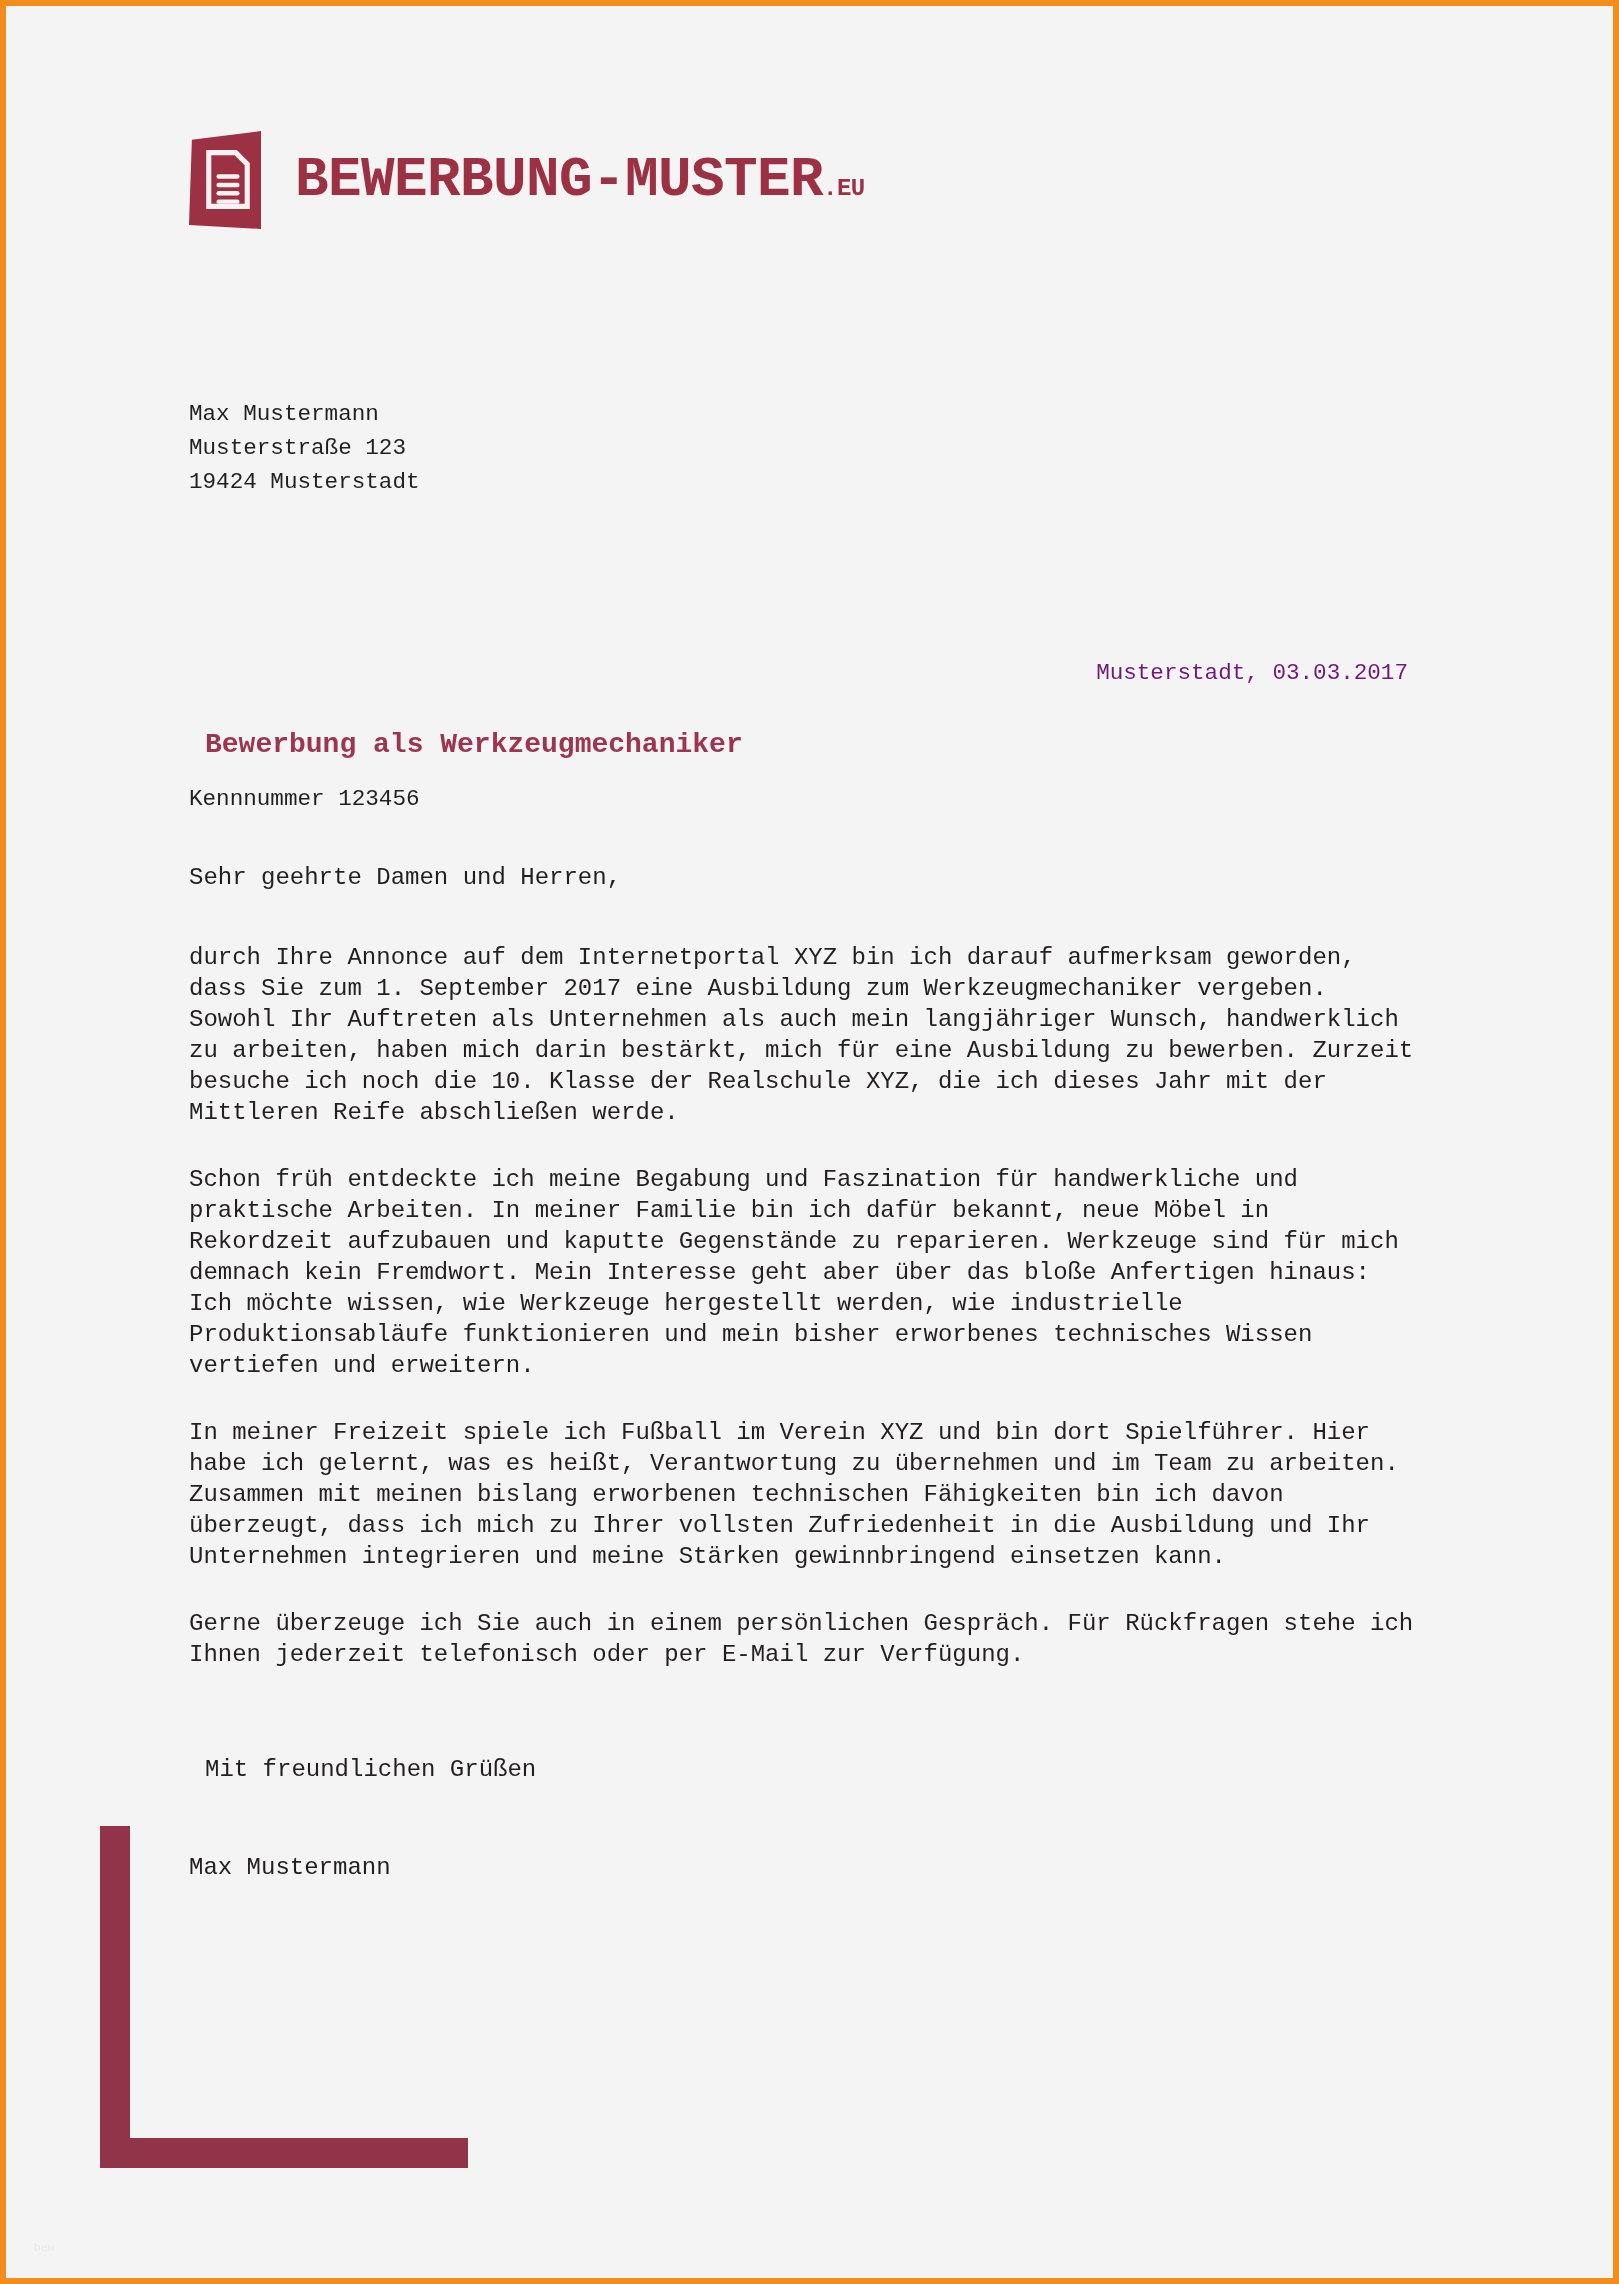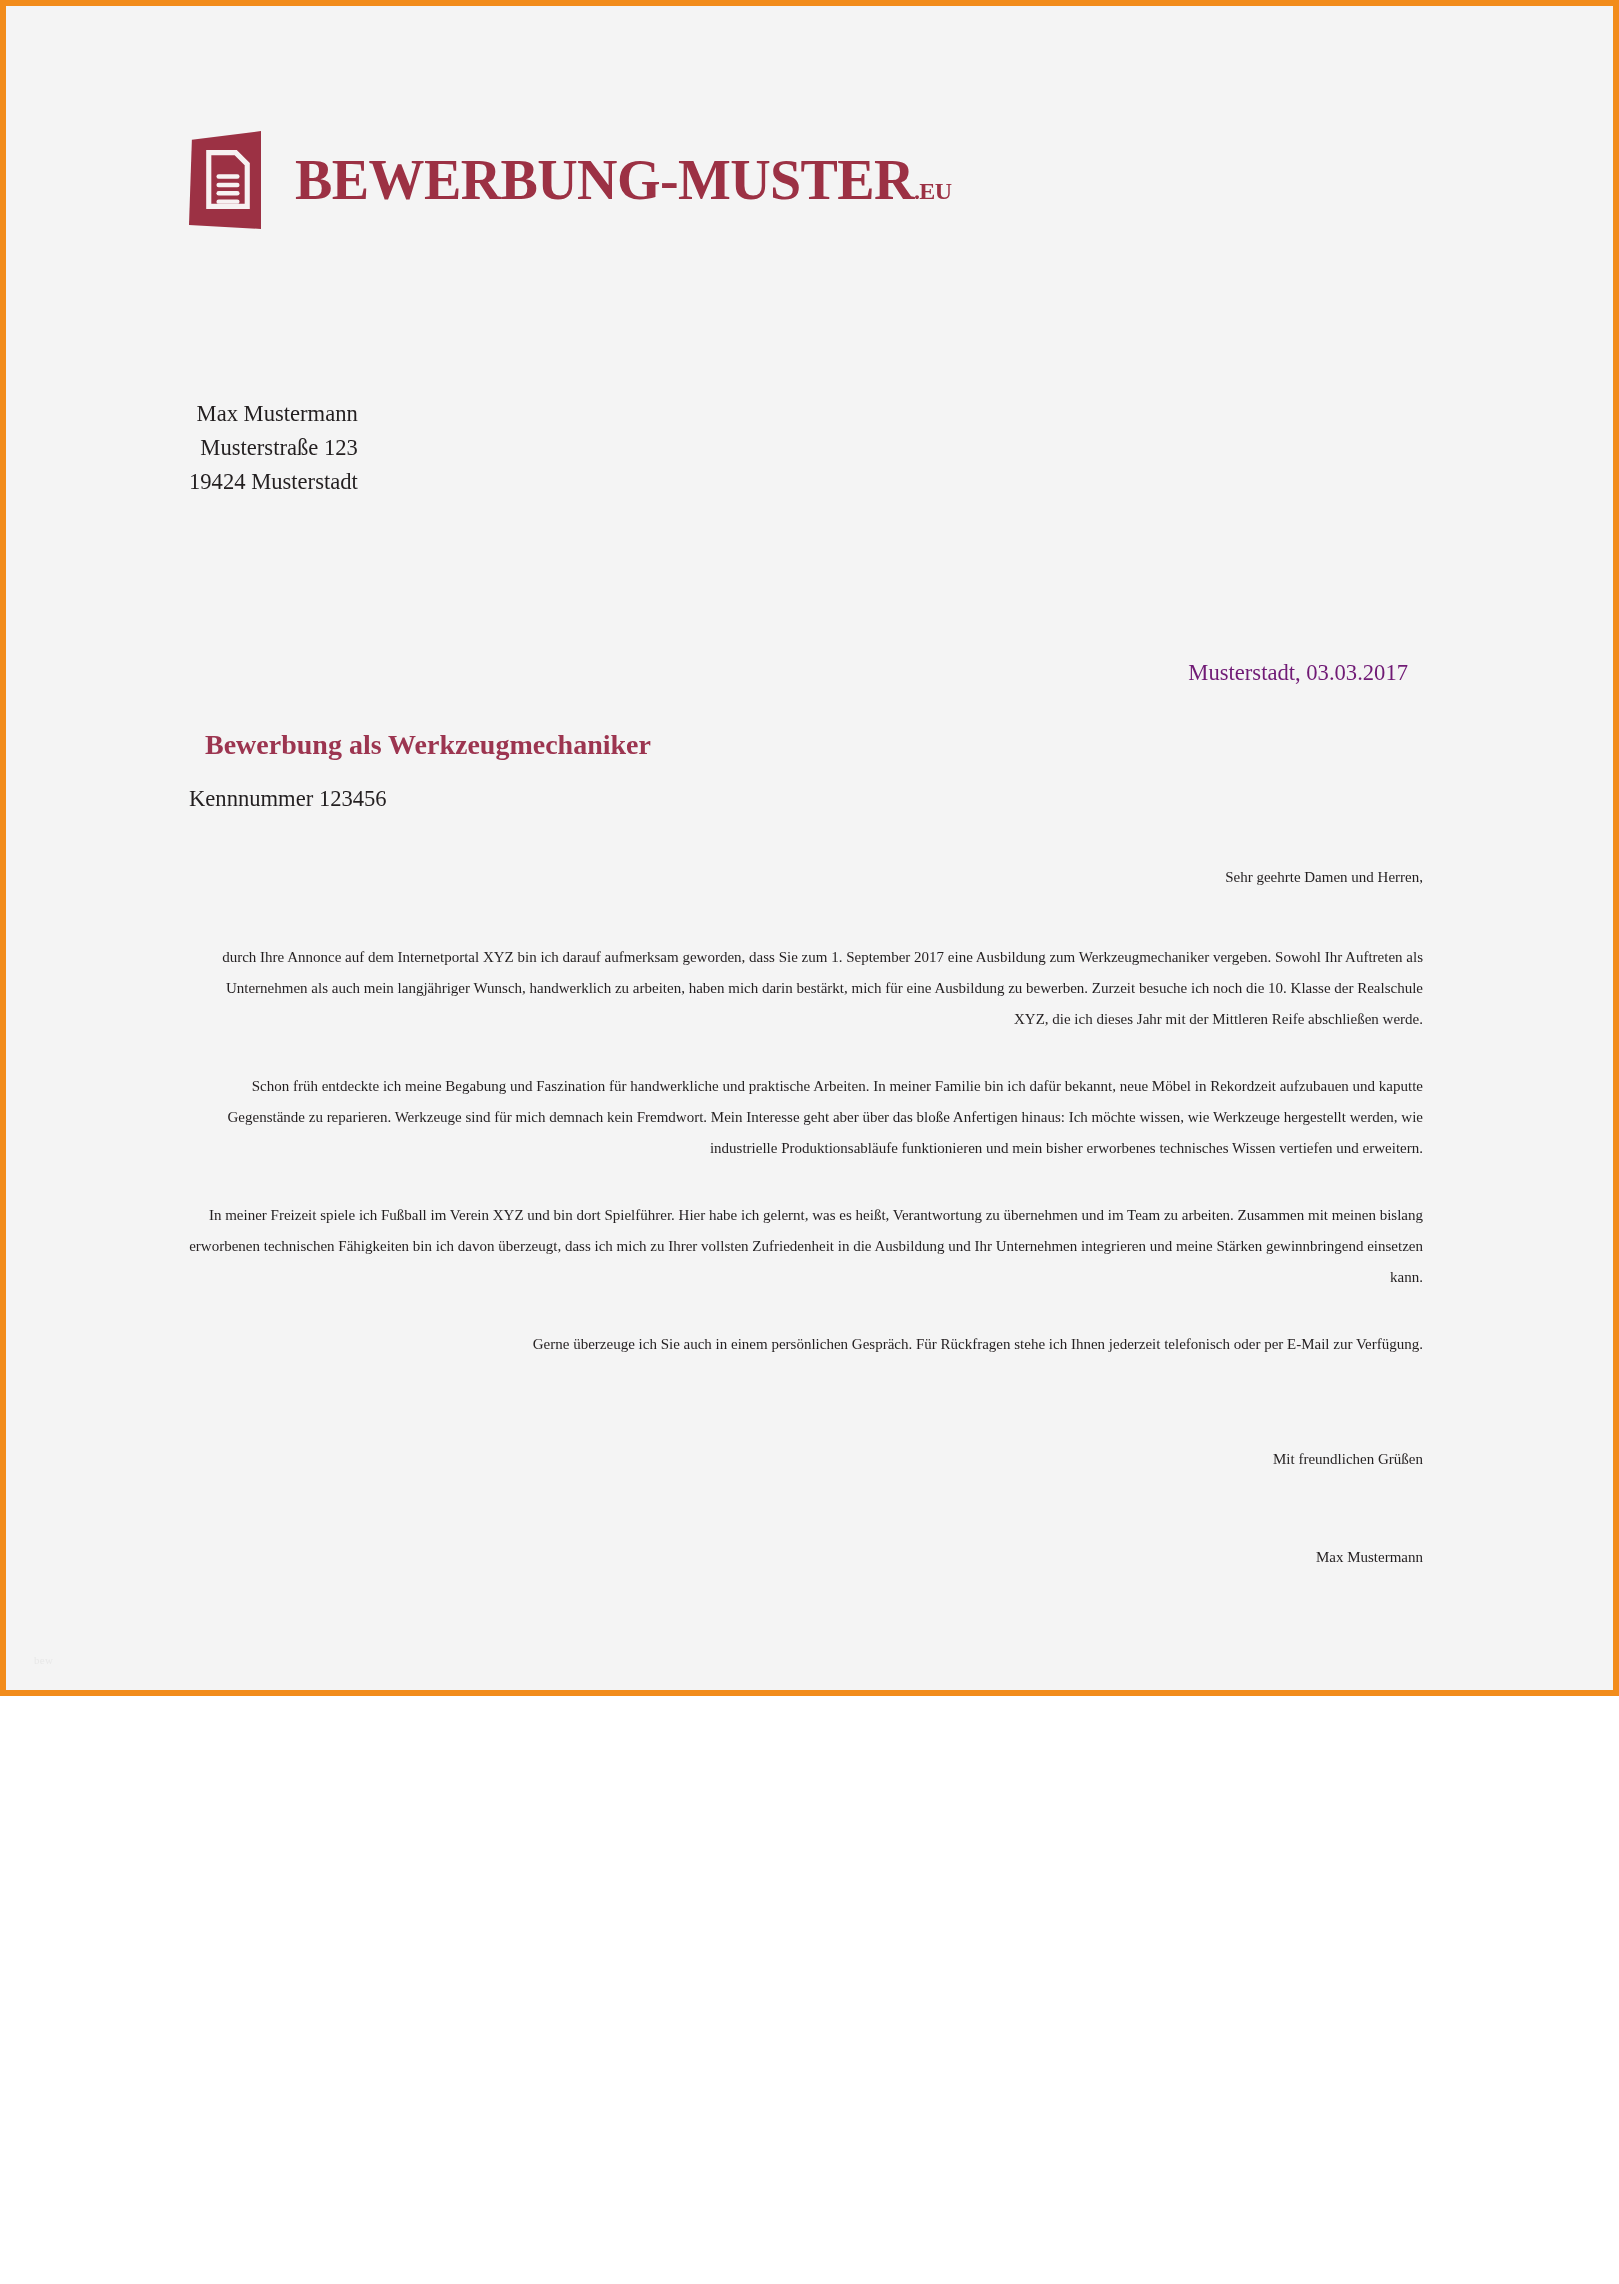--- a/index.html
+++ b/index.html
@@ -4,27 +4,26 @@
 <style>
   html, body {
     margin: 0;
     padding: 0;
     background: #ffffff;
   }
 
   #page {
     position: relative;
     width: 1619px;
-    height: 1696px;
+    height: 2284px;
     background: #F4F4F4;
     box-sizing: border-box;
     border: 6.5px solid #F28C1B;
     overflow: hidden;
-    font-family: Liberation Serif, serif;
-    text-align: right;
+    font-family: Liberation Mono, monospace;
   }
 
   
   #logo {
     position: absolute;
     left: 183px;
     top: 119px;
     display: flex;
     align-items: center;
     height: 110px;
@@ -109,21 +108,21 @@
     font-size: 22.6px;
     color: #231f20;
   }
 
   
   #letter-body {
     position: absolute;
     left: 183px;
     top: 856px;
     width: 1234px;
-    font-size: 15px;
+    font-size: 24px;
     line-height: 31px;
     color: #231f20;
   }
 
   #letter-body .salutation { margin: 0 0 49px 0; }
   #letter-body p.para { margin: 0 0 36px 0; }
   #letter-body .closing { margin: 84px 0 0 16px; }
   #letter-body .signature-name { margin: 67px 0 0 0; }
 
   

